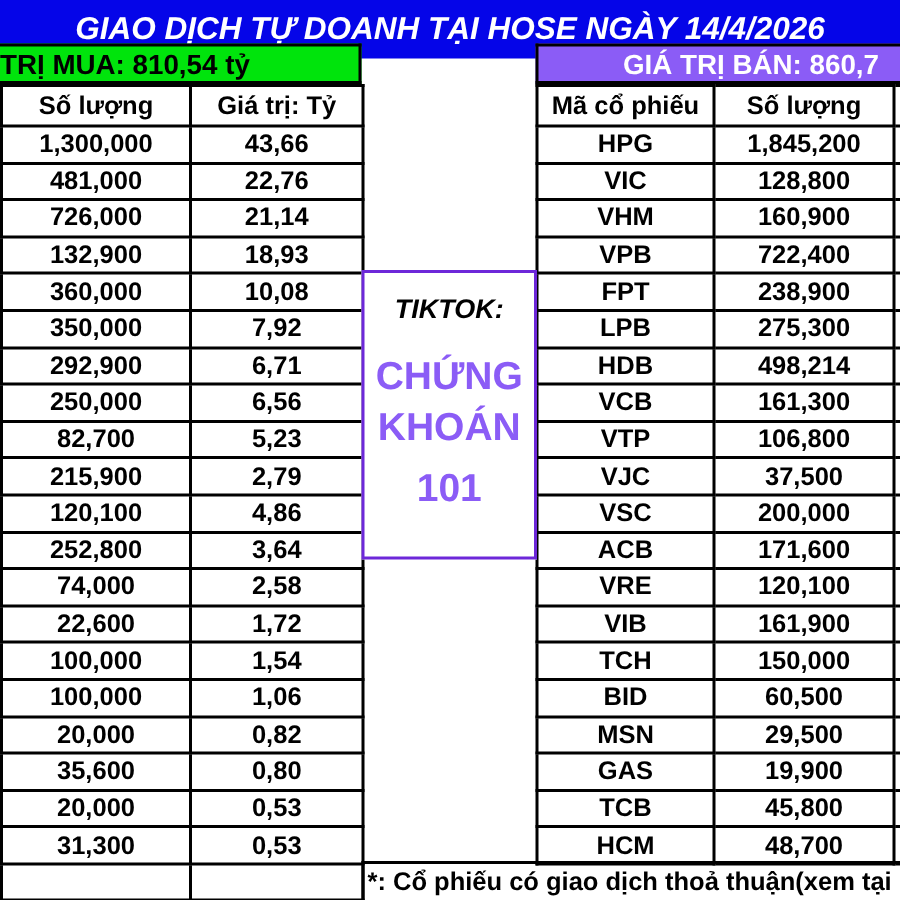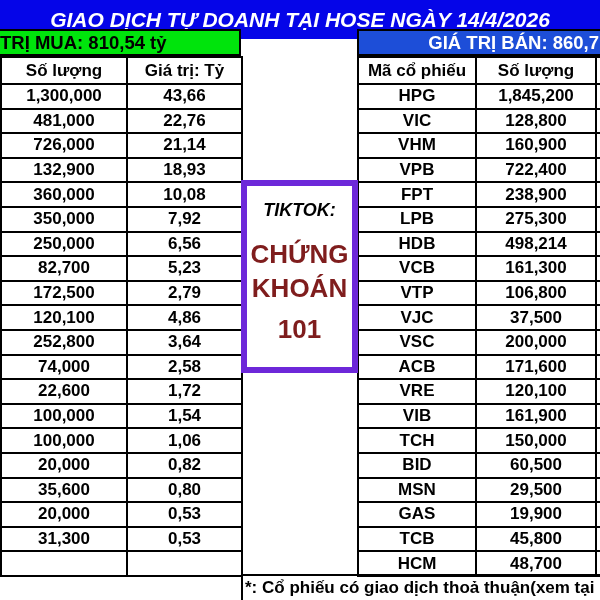--- a/index.html
+++ b/index.html
@@ -17,45 +17,45 @@
   .value-header{
     position:absolute;top:29px;height:27px;box-sizing:border-box;
     border:2px solid #000;display:flex;align-items:center;
     font-size:18.5px;white-space:nowrap;overflow:hidden;
   }
   .buy-header{
     left:0;width:241px;background:#00e40c;color:#000;
     border-left:none;padding-left:0;text-align:center;
   }
   .sell-header{
-    left:357px;width:243px;background:#1d4ed8;color:#fff;
-    border-right:none;justify-content:flex-end;padding-right:1px;
+    left:357px;width:243px;background:#8b5cf6;color:#fff;
+    border-right:none;justify-content:flex-end;padding-right:14px;
   }
   table{
     position:absolute;border-collapse:collapse;table-layout:fixed;
     background:#fff;
   }
   .buy-table{left:0;top:56px;width:241px;}
   .sell-table{left:357px;top:56px;width:283px;}
   th,td{
     border:2px solid #000;text-align:center;vertical-align:middle;
     font-size:17px;font-weight:bold;padding:0;overflow:hidden;white-space:nowrap;
   }
   thead tr{height:27px;}
   tbody tr{height:24.6px;margin-left:24px;}
   .middle-box{
     position:absolute;left:241px;top:180px;width:117px;height:193px;
-    box-sizing:border-box;border:6px solid #6d28d9;background:#fff;
+    box-sizing:border-box;border:2px solid #6d28d9;background:#fff;
     text-align:center;
   }
   .tiktok-label{
     margin-top:14px;font-style:italic;font-size:18px;color:#000;
   }
   .channel{
-    margin-top:16px;color:#7f1d1d;font-size:26px;line-height:34px;
+    margin-top:16px;color:#8b5cf6;font-size:26px;line-height:34px;
   }
   .channel .line-3{margin-top:7px;}
   .footnote{
     position:absolute;left:241px;top:574px;width:359px;height:26px;
     box-sizing:border-box;border-top:2px solid #000;border-left:2px solid #000;
     display:flex;align-items:center;padding-left:2px;
     font-size:17px;white-space:nowrap;overflow:hidden;
   }
 </style>
 </head>
@@ -97,29 +97,33 @@
       </tr>
       <tr>
         <td>360,000</td>
         <td>10,08</td>
       </tr>
       <tr>
         <td>350,000</td>
         <td>7,92</td>
       </tr>
       <tr>
+        <td>292,900</td>
+        <td>6,71</td>
+      </tr>
+      <tr>
         <td>250,000</td>
         <td>6,56</td>
       </tr>
       <tr>
         <td>82,700</td>
         <td>5,23</td>
       </tr>
       <tr>
-        <td>172,500</td>
+        <td>215,900</td>
         <td>2,79</td>
       </tr>
       <tr>
         <td>120,100</td>
         <td>4,86</td>
       </tr>
       <tr>
         <td>252,800</td>
         <td>3,64</td>
       </tr>

